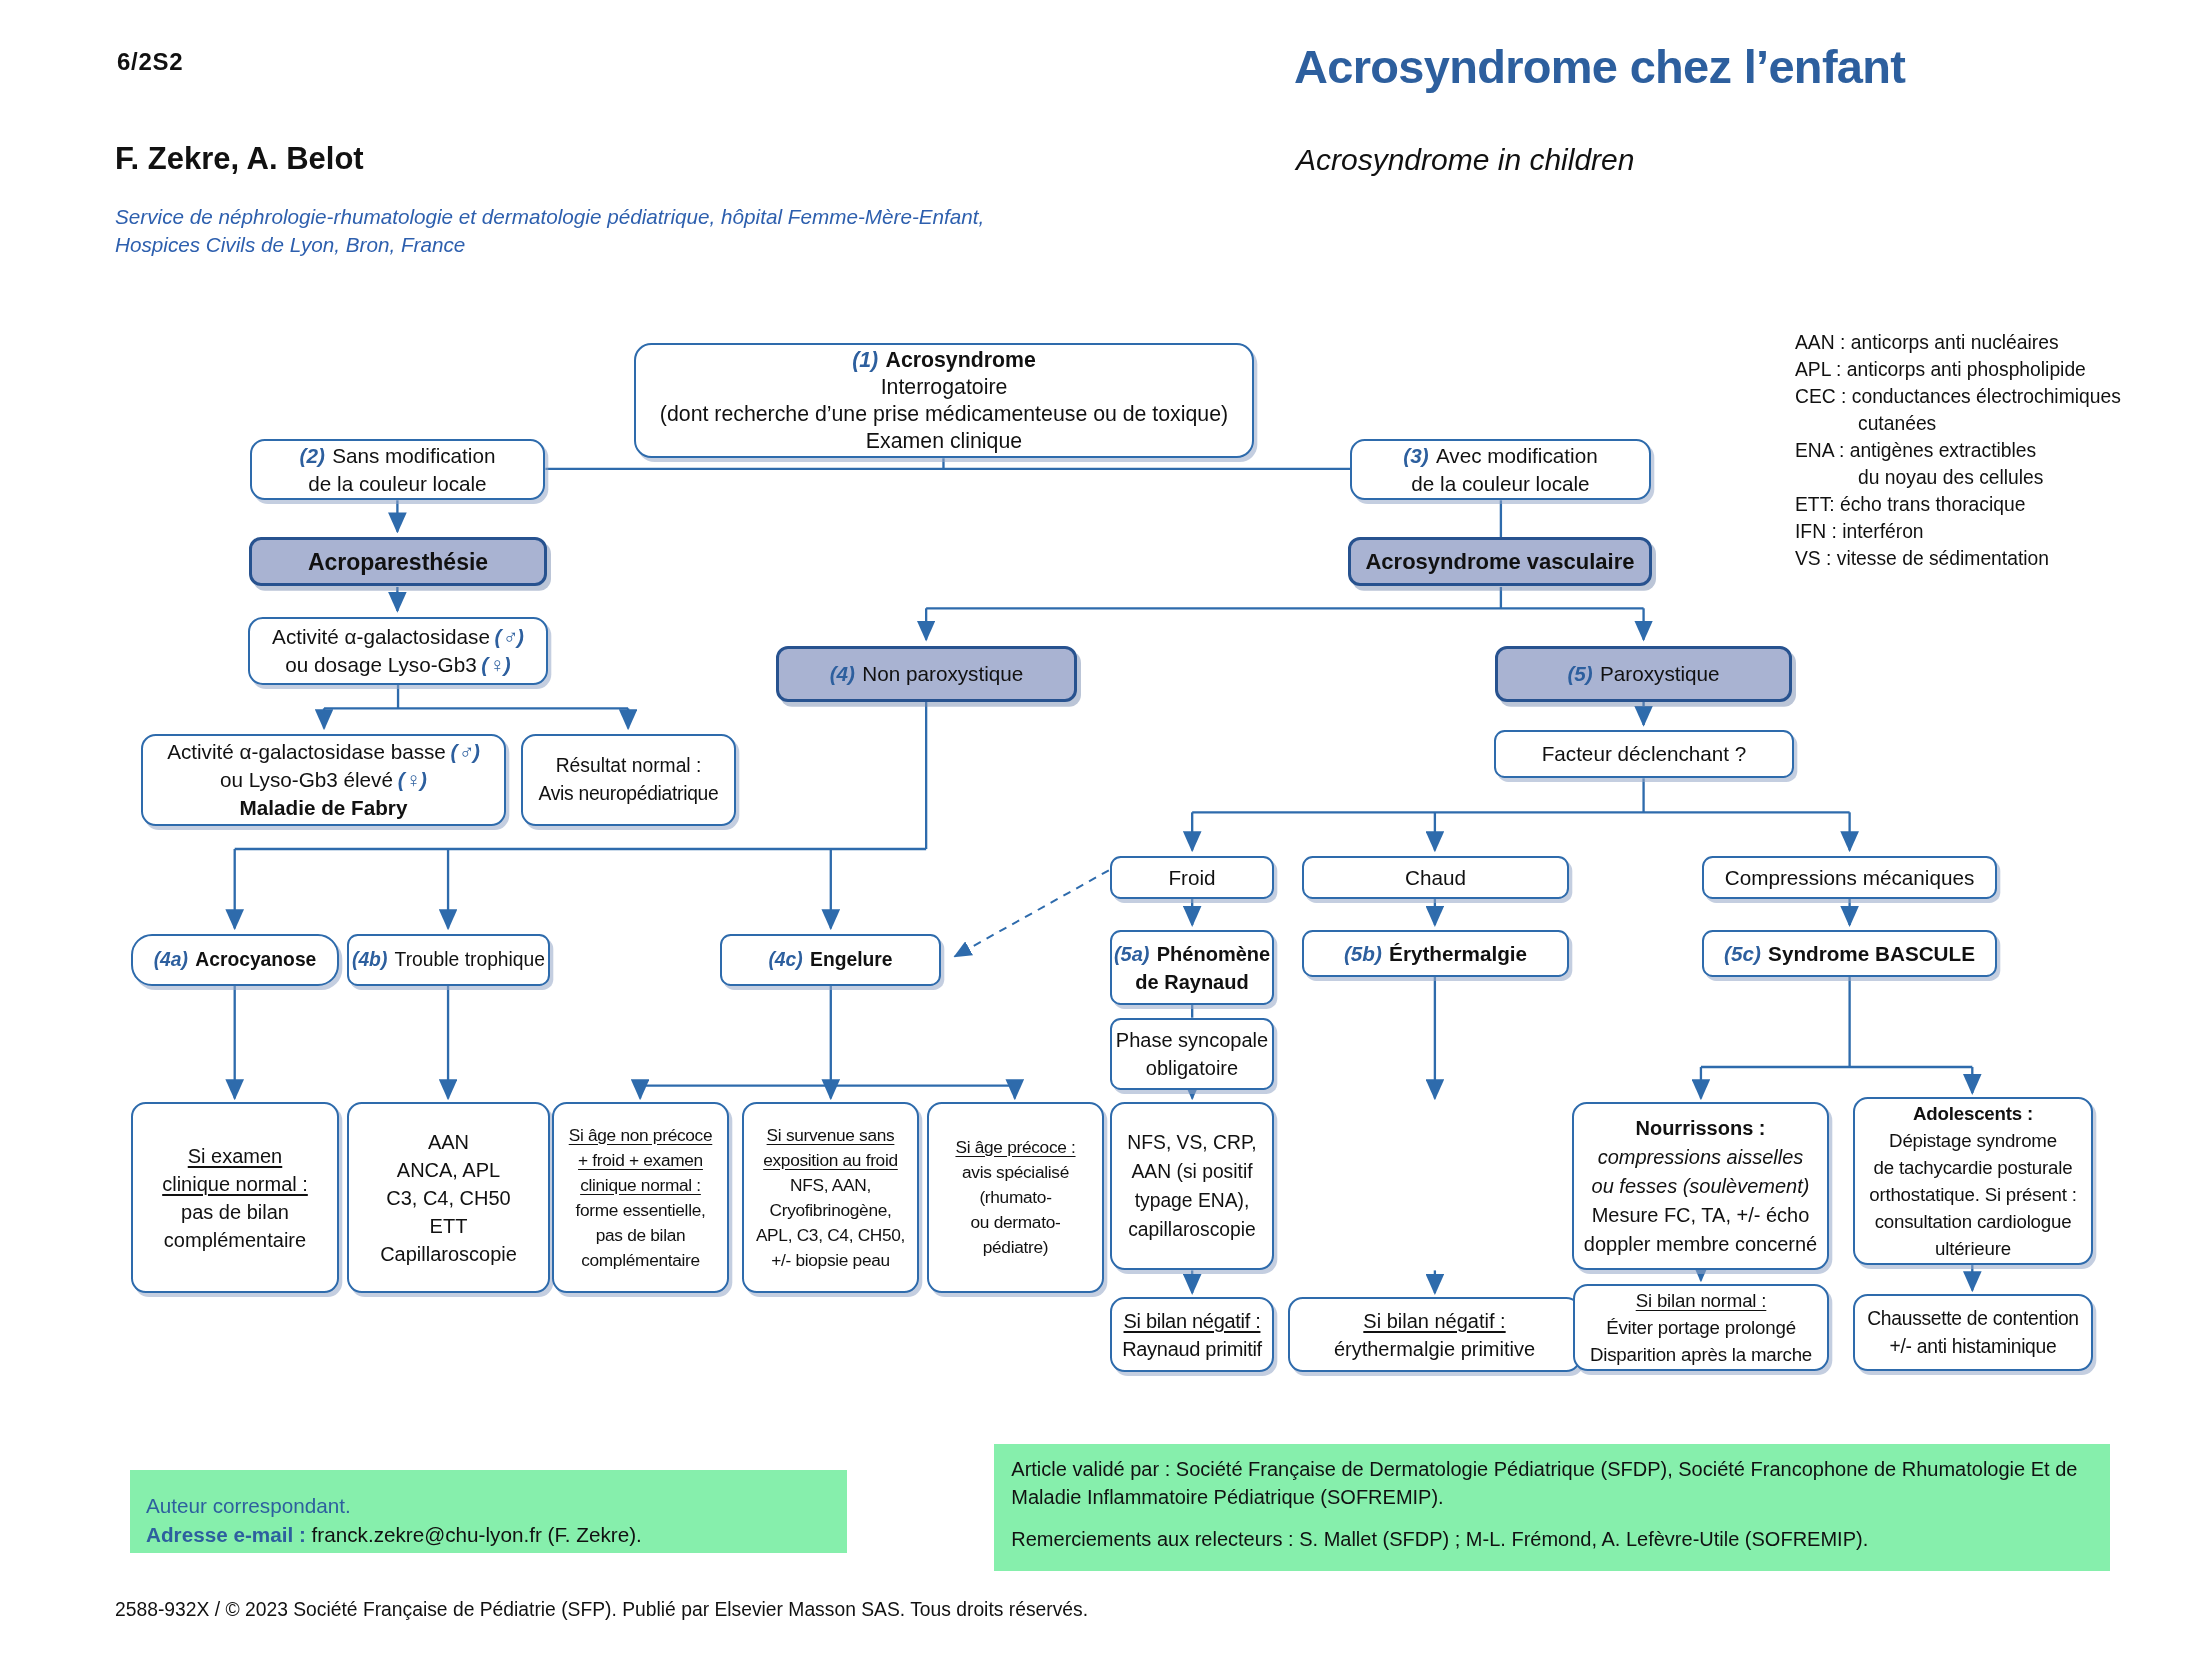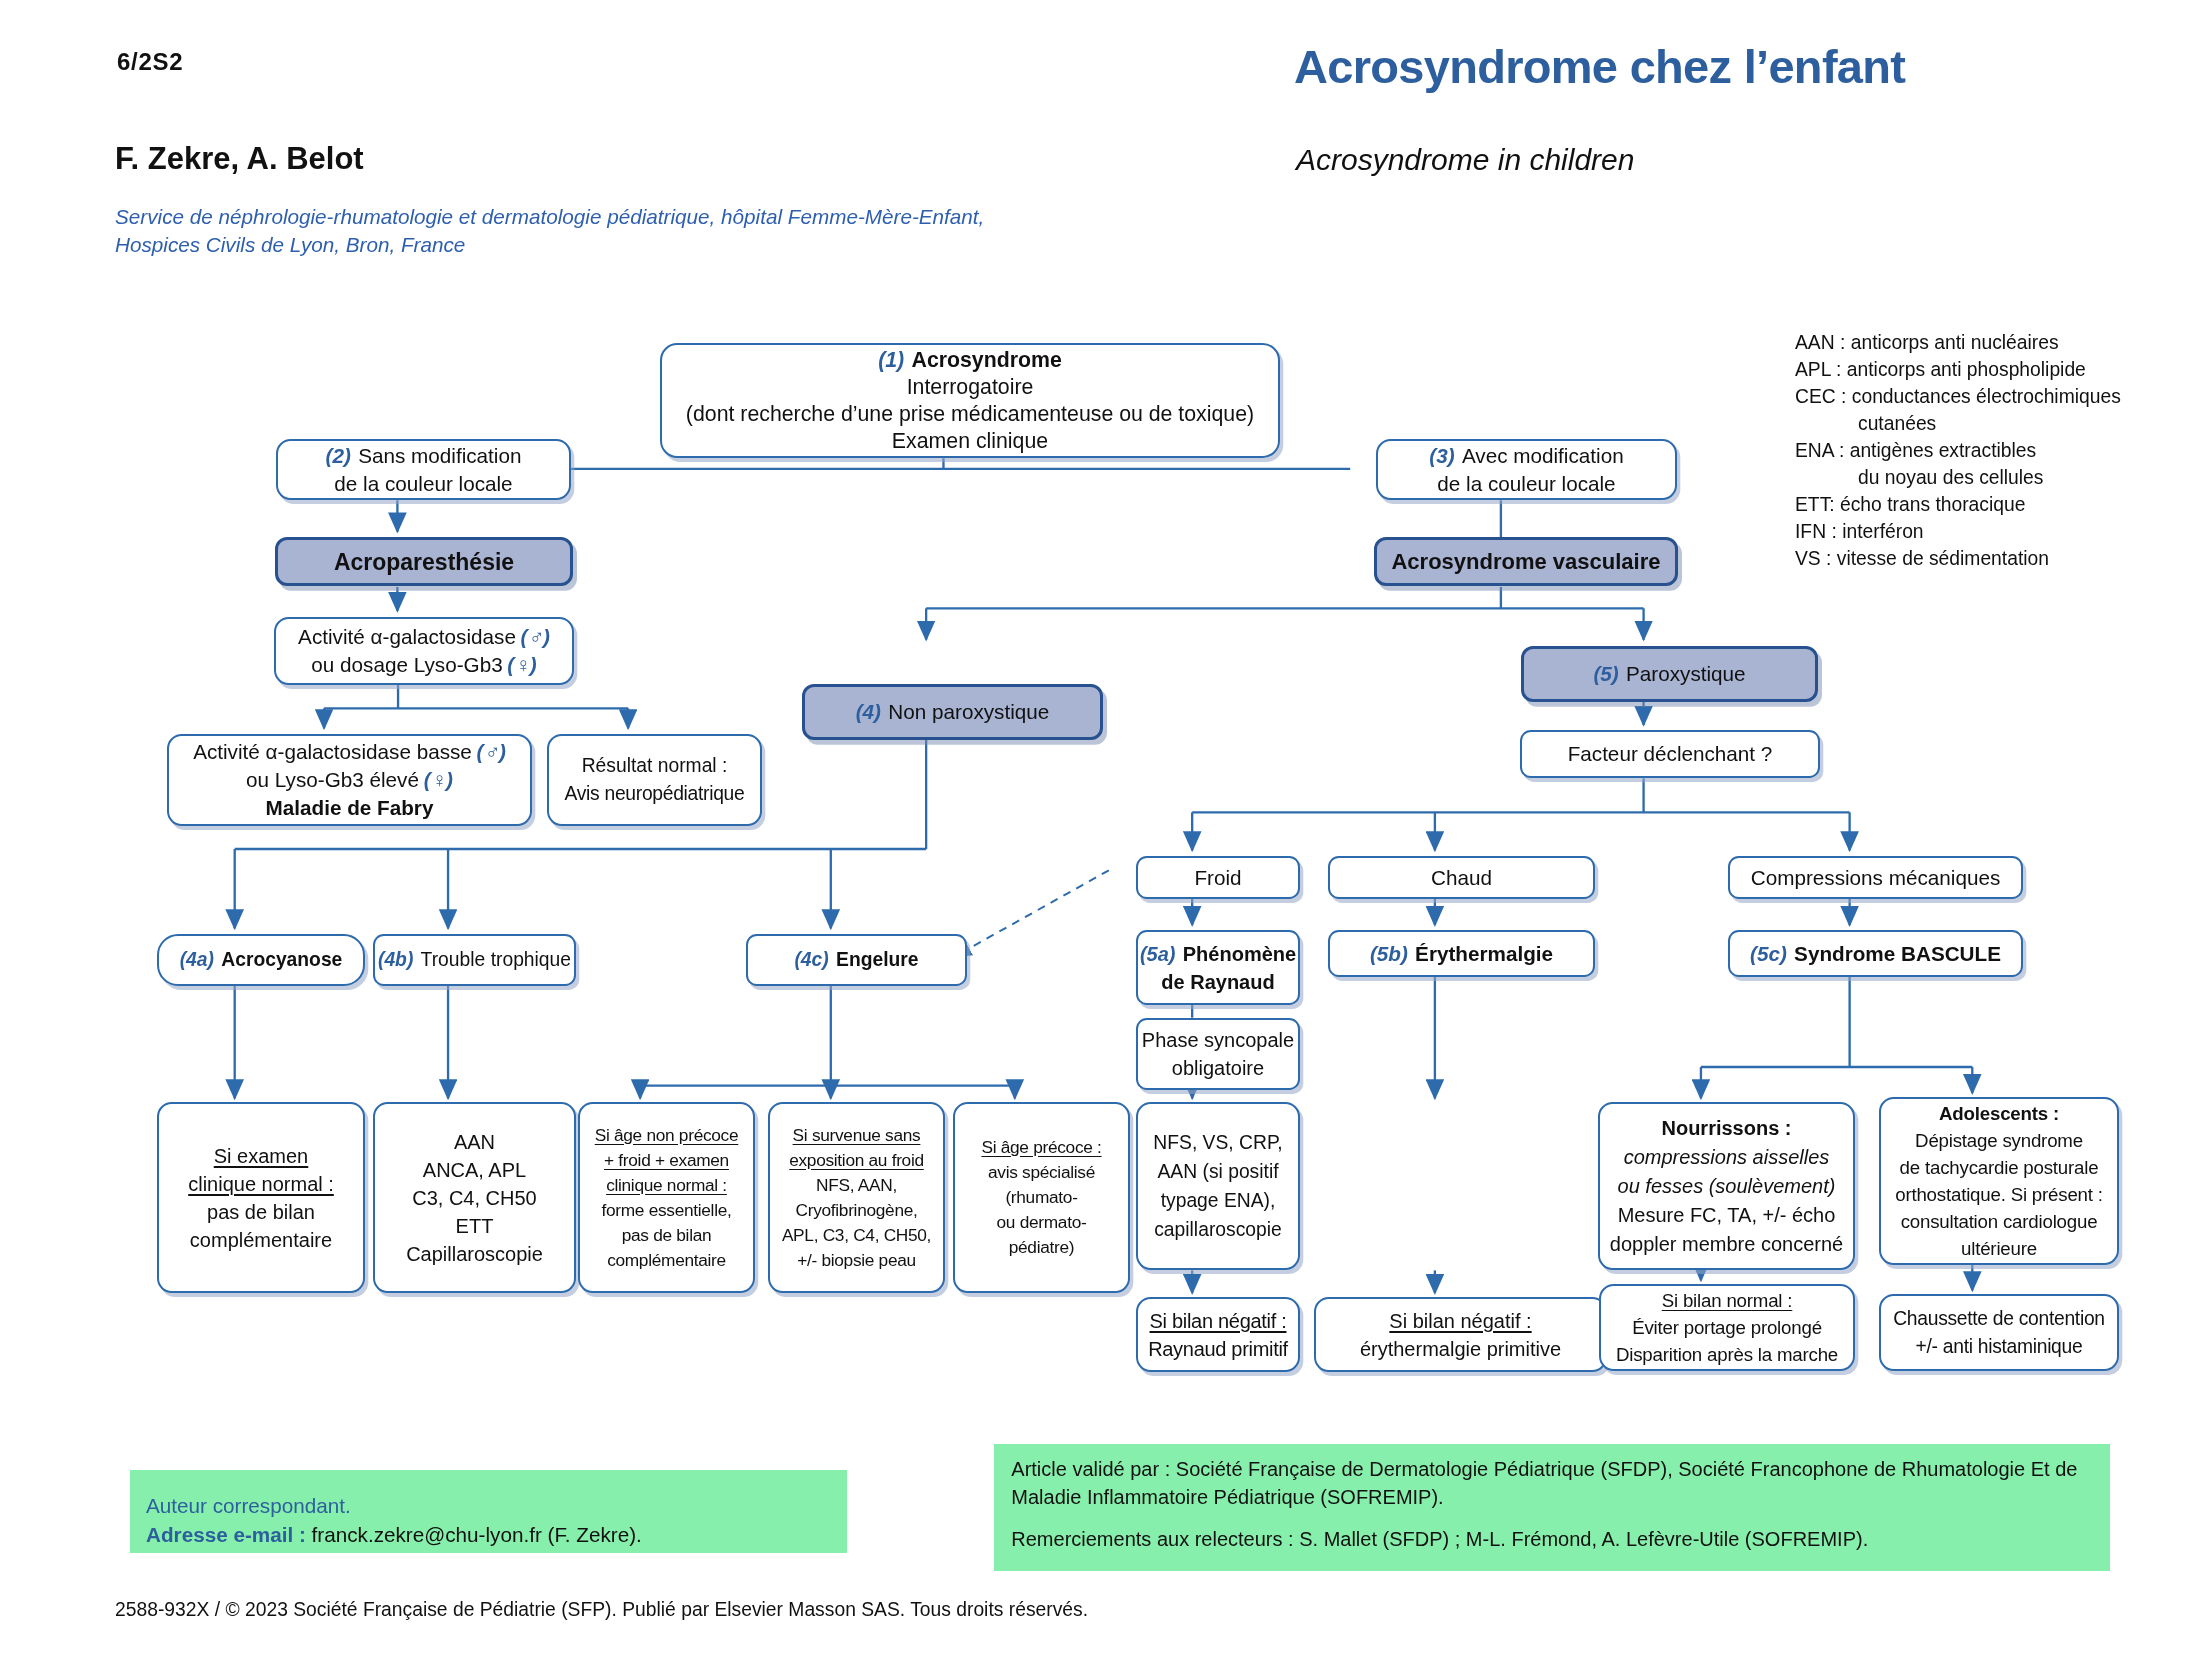--- a/index.html
+++ b/index.html
@@ -17,21 +17,20 @@
   
   .legend{font-size:19.3px;line-height:27px;}
   .legend .cont{padding-left:63px;}
   
   .box{
     position:absolute;box-sizing:border-box;background:#fff;
     border:2.3px solid #2e6bac;border-radius:14.7px;
     display:flex;flex-direction:column;justify-content:center;align-items:center;
     text-align:left;font-size:20.7px;line-height:28px;padding:2.7px 5.3px;
     box-shadow:3.3px 4px 0 rgba(148,166,199,.55);
-    margin-left:26px;
   }
   .box.fill{
     background:#a9b3d2;border-color:#27528f;border-width:3.3px;
     box-shadow:4px 4.7px 0 rgba(120,140,175,.5);
   }
   .num{color:#2d5f9e;font-weight:bold;font-style:italic;margin-right:7.3px;}
   .sym{color:#2d5f9e;font-weight:bold;margin-left:4.7px;}
   .b{font-weight:bold;}
   .i{font-style:italic;}
   .u{text-decoration:underline;text-underline-offset:3.3px;}
@@ -186,21 +185,21 @@
     <div class="ln"><span>Activité α-galactosidase basse</span><span class="sym i">(♂)</span></div>
     <div class="ln"><span>ou Lyso-Gb3 élevé</span><span class="sym i">(♀)</span></div>
     <div class="ln b">Maladie de Fabry</div>
   </div>
 
   <div class="box f29" style="left:521px;top:734px;width:215px;height:92px;">
     <div class="ln">Résultat normal :</div>
     <div class="ln tight">Avis neuropédiatrique</div>
   </div>
 
-  <div class="box fill" style="left:776px;top:684px;width:301px;height:56px;border-radius:12px;">
+  <div class="box fill" style="left:776px;top:646px;width:301px;height:56px;border-radius:12px;">
     <div class="ln"><span class="num">(4)</span><span>Non paroxystique</span></div>
   </div>
 
   <div class="box fill" style="left:1495px;top:646px;width:297px;height:56px;border-radius:12px;">
     <div class="ln"><span class="num">(5)</span><span>Paroxystique</span></div>
   </div>
 
   <div class="box" style="left:1494px;top:730px;width:300px;height:48px;border-radius:10.7px;">
     <div class="ln">Facteur déclenchant ?</div>
   </div>

